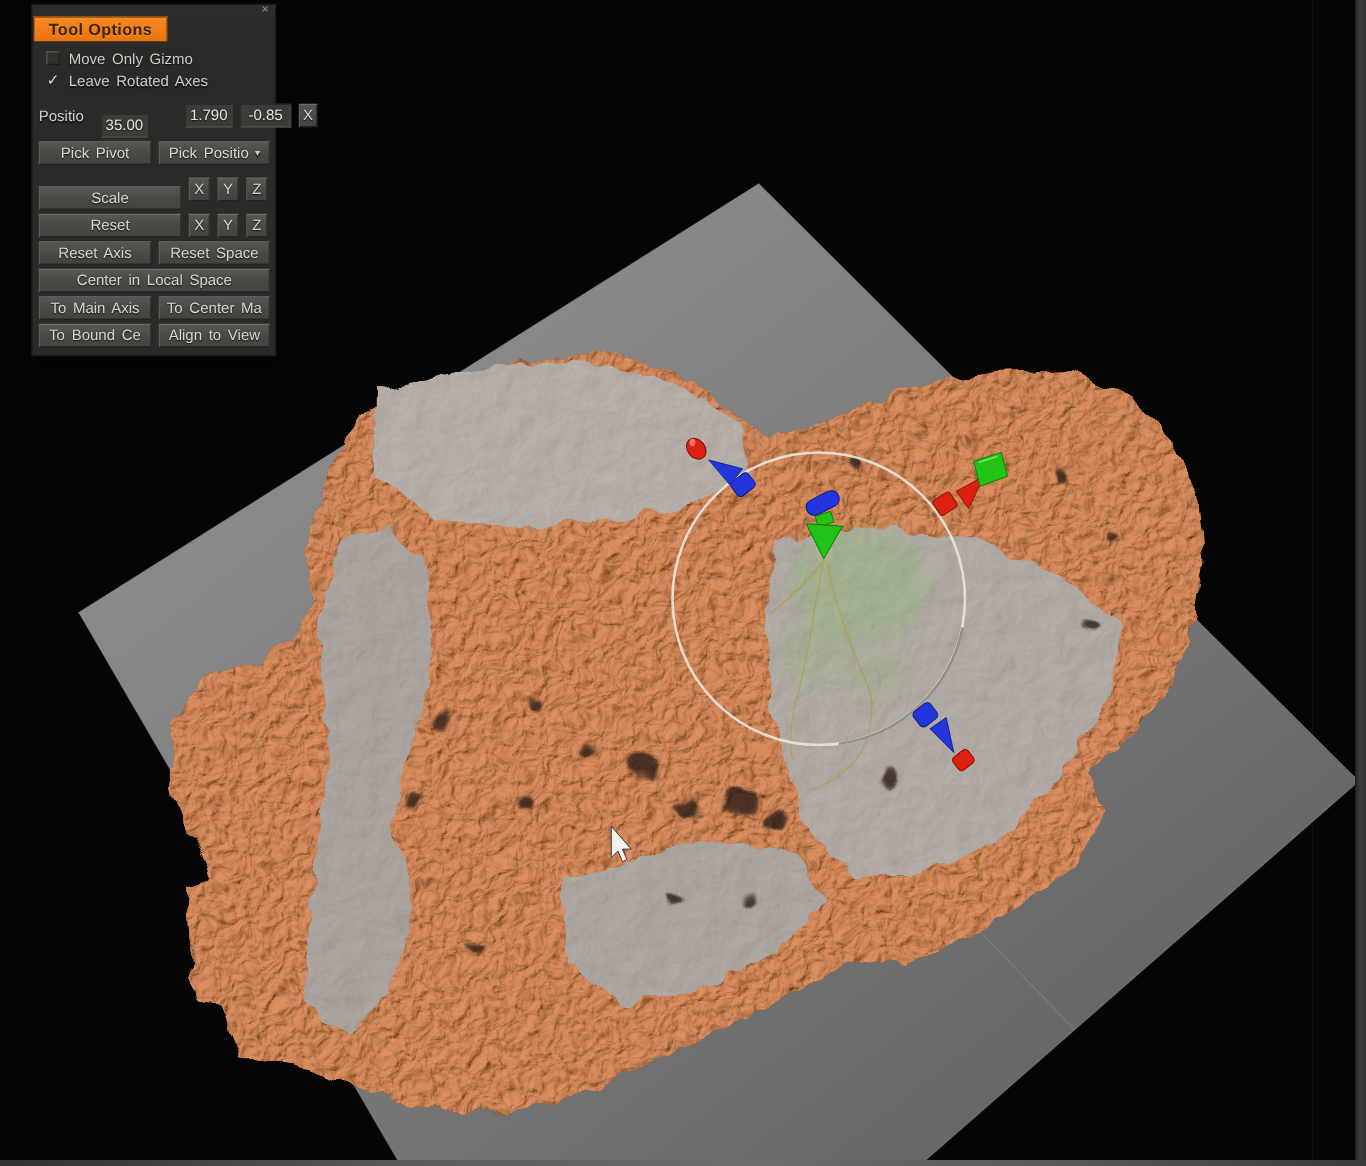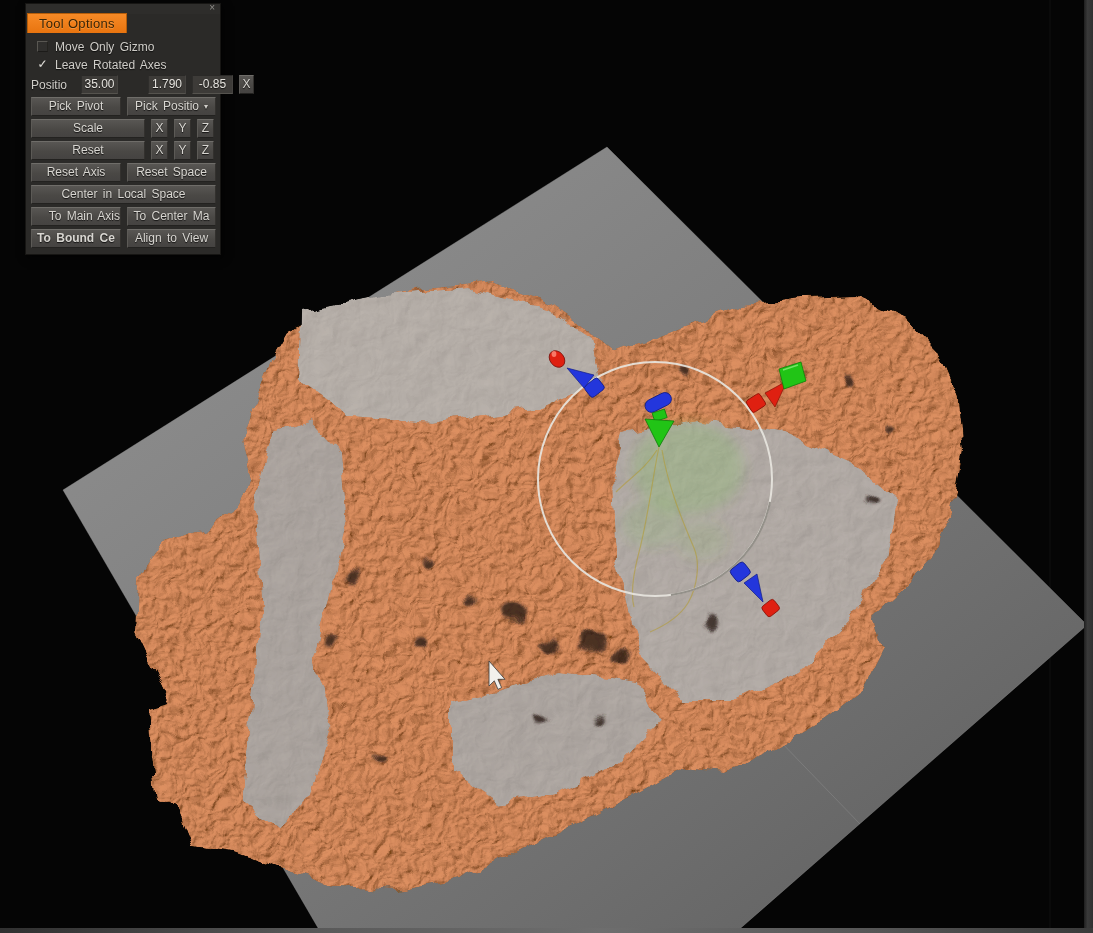--- a/index.html
+++ b/index.html
@@ -16,21 +16,21 @@
 
   
   .tool-panel{position:absolute;left:25px;top:3px;width:196px;background:#2b2a28;
               border:1px solid #161513;box-shadow:2px 3px 8px rgba(0,0,0,.7);
               color:#d2d0cc;font-size:12px;}
   .panel-titlebar{position:relative;height:10px;background:#2e2d2b;}
   .panel-close{position:absolute;right:5px;top:-1px;font-size:10px;line-height:10px;color:#8f8d89;cursor:default;}
   .panel-tabrow{height:19px;position:relative;}
   .panel-tab{position:absolute;left:1px;top:-1px;height:20px;padding:0 11px;
              background:linear-gradient(#f78a26,#e8740f);border:1px solid #b55d0a;border-bottom:none;
-             color:#3a2506;font-weight:normal;font-size:13px;line-height:19px;letter-spacing:.3px;
+             color:#3a2506;font-weight:bold;font-size:13px;line-height:19px;letter-spacing:.3px;
              text-shadow:0 1px 0 rgba(255,200,140,.35);}
   .panel-body{padding:6px 4px 6px 5px;display:flex;flex-direction:column;gap:3px;}
   .prow{display:flex;align-items:center;gap:6px;}
   .check-row{height:15px;padding-left:6px;gap:7px;}
   .checkbox{width:11px;height:11px;background:#302f2d;border:1px solid #595752;
             border-bottom-color:#1c1b19;border-right-color:#24231f;}
   .checkmark{width:11px;text-align:center;font-size:12px;color:#e0ded9;line-height:11px;}
   .lbl{color:#cfcdc8;text-shadow:0 1px 1px rgba(0,0,0,.7);word-spacing:2px;}
   .btn{background:linear-gradient(#585653,#4a4845 55%,#454341);
        border-top:1px solid #6f6d69;border-left:1px solid #5c5a56;
@@ -201,36 +201,36 @@
         <span class="lbl">Move Only Gizmo</span>
       </div>
 
       <div class="prow check-row">
         <span class="checkmark">✓</span>
         <span class="lbl">Leave Rotated Axes</span>
       </div>
 
       <div class="prow">
         <span class="lbl" style="flex:0 0 44px;">Positio</span>
-        <span class="field" style="flex:0 0 37px;">35.00</span>
+        <span class="field" style="flex:0 0 37px;margin-top:16px;">35.00</span>
         <span class="field" style="flex:0 0 38px;margin-left:24px;">1.790</span>
         <span class="field" style="flex:0 0 41px;">-0.85</span>
         <span class="btn" style="flex:0 0 15px;">X</span>
       </div>
 
       <div class="prow">
         <span class="btn" style="flex:0 0 90px;">Pick Pivot</span>
         <span class="btn dropdown grow">
           <span>Pick Positio</span>
           <span class="dd-arrow">▾</span>
         </span>
       </div>
 
       <div class="prow">
-        <span class="btn" style="flex:0 0 114px;">Scale</span>
+        <span class="btn" style="flex:0 0 114px;margin-top:14px;">Scale</span>
         <span class="btn axis-btn">X</span>
         <span class="btn axis-btn">Y</span>
         <span class="btn axis-btn">Z</span>
       </div>
 
       <div class="prow">
         <span class="btn" style="flex:0 0 114px;">Reset</span>
         <span class="btn axis-btn">X</span>
         <span class="btn axis-btn">Y</span>
         <span class="btn axis-btn">Z</span>
@@ -239,25 +239,25 @@
       <div class="prow">
         <span class="btn" style="flex:0 0 90px;">Reset Axis</span>
         <span class="btn grow">Reset Space</span>
       </div>
 
       <div class="prow">
         <span class="btn grow">Center in Local Space</span>
       </div>
 
       <div class="prow">
-        <span class="btn" style="flex:0 0 90px;text-align:right;">To Main Axis</span>
+        <span class="btn" style="flex:0 0 90px;">To Main Axis</span>
         <span class="btn grow">To Center Ma</span>
       </div>
 
       <div class="prow">
-        <span class="btn" style="flex:0 0 90px;font-weight:bold;">To Bound Ce</span>
+        <span class="btn" style="flex:0 0 90px;">To Bound Ce</span>
         <span class="btn grow">Align to View</span>
       </div>
 
     </div>
   </div>
 
 </div>
 
 </body></html>

